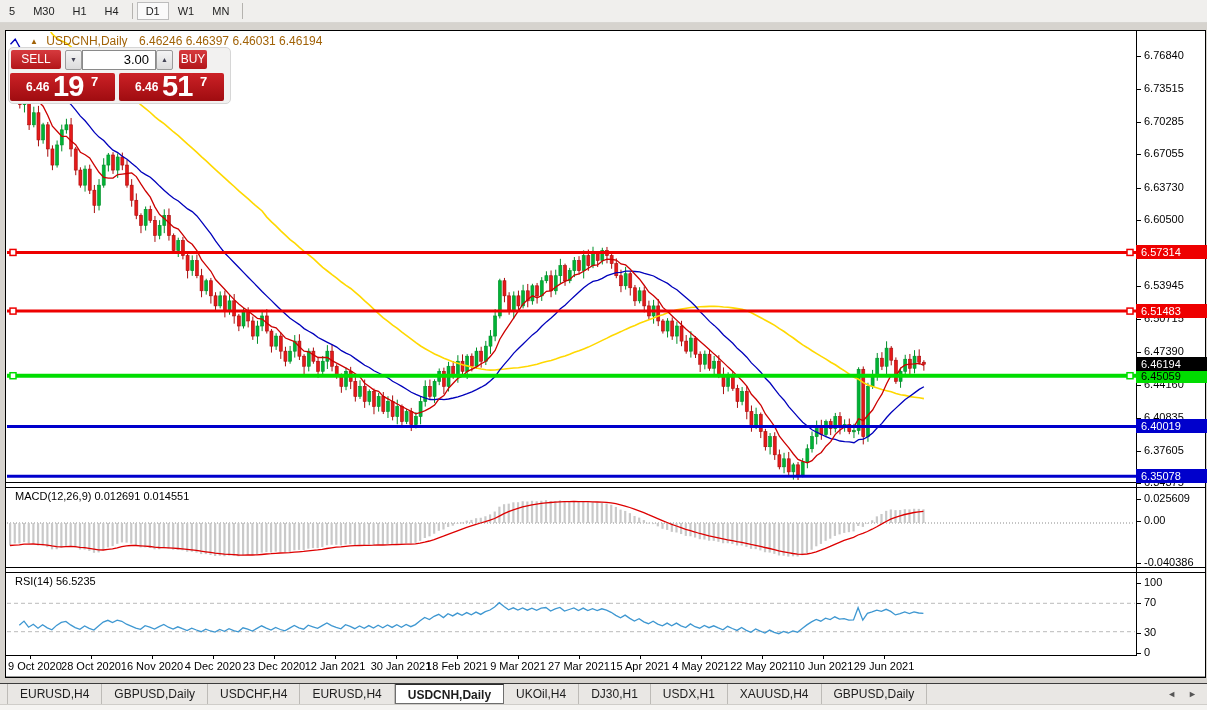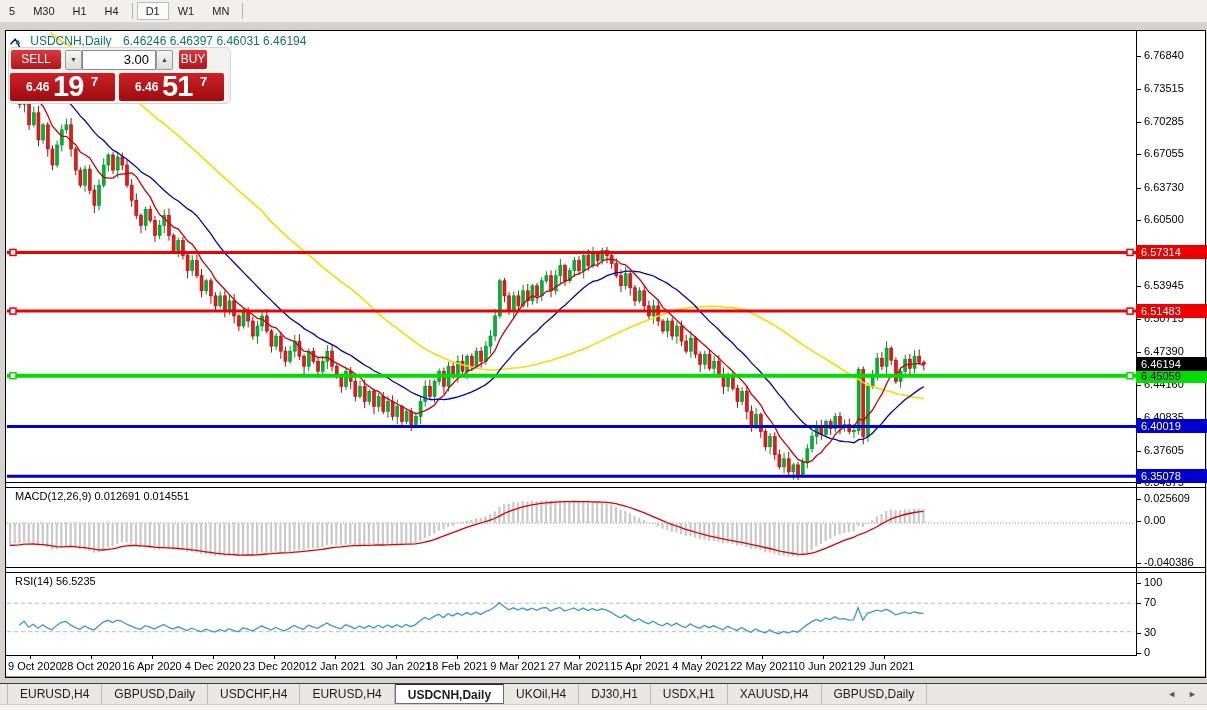--- a/index.html
+++ b/index.html
@@ -7,21 +7,21 @@
   
   .toolbar{position:absolute;left:0;top:0;width:1207px;height:22px;background:#f0efed;
     border-bottom:1px solid #d8d6d2;display:flex;align-items:center;}
   .tf-item{display:inline-block;padding:3px 9px;font-size:11px;color:#222;cursor:default;}
   .tf-item.active{background:#fafafa;border:1px solid #bdbdbd;padding:2px 8px;}
   .vsep{width:1px;height:16px;background:#b5b3af;margin:0 4px;}
   
   .chart-window{position:absolute;left:5px;top:30px;width:1199px;height:646px;
     background:#fff;border:1px solid #000;}
   .chart-window svg{position:absolute;overflow:hidden;}
-  .chart-header{position:absolute;left:8px;top:3px;font-size:12px;color:#0f766e;white-space:nowrap;z-index:30;}
+  .chart-header{position:absolute;left:24px;top:3px;font-size:12px;color:#a16207;white-space:nowrap;z-index:30;}
   .chart-header .tri{font-size:8px;margin-right:5px;position:relative;top:-1px;}
   .pane-label{position:absolute;left:9px;font-size:11px;color:#000;z-index:30;white-space:nowrap;}
   .sepline{position:absolute;left:0;width:1199px;height:1px;background:#000;z-index:20;}
   .axisline-v{position:absolute;left:1130px;top:0;width:1px;height:625px;background:#000;z-index:21;}
   .timeline-h{position:absolute;left:0;top:624px;width:1131px;height:1px;background:#000;z-index:21;}
   .bot-border{position:absolute;left:0;top:645px;width:1199px;height:1px;background:#9a9a9a;}
   .tick-label{position:absolute;left:1138px;font-size:11px;color:#000;z-index:22;white-space:nowrap;}
   .tick-dash{position:absolute;left:1130px;width:5px;height:1px;background:#000;z-index:22;}
   .px-label{position:absolute;left:1130px;width:68px;height:14px;font-size:11px;line-height:14px;
     padding-left:5px;z-index:25;white-space:nowrap;}
@@ -772,21 +772,21 @@
       <div class="tick-label" style="top:565px">70</div>
       <div class="tick-dash" style="top:602px"></div>
       <div class="tick-label" style="top:595px">30</div>
       <div class="tick-dash" style="top:622px"></div>
       <div class="tick-label" style="top:615px">0</div>
       <div class="date-tick" style="left:24px"></div>
       <div class="date-label" style="left:2px;text-align:left">9 Oct 2020</div>
       <div class="date-tick" style="left:85px"></div>
       <div class="date-label" style="left:50px">28 Oct 2020</div>
       <div class="date-tick" style="left:146px"></div>
-      <div class="date-label" style="left:111px">16 Apr 2020</div>
+      <div class="date-label" style="left:111px">16 Nov 2020</div>
       <div class="date-tick" style="left:207px"></div>
       <div class="date-label" style="left:172px">4 Dec 2020</div>
       <div class="date-tick" style="left:268px"></div>
       <div class="date-label" style="left:233px">23 Dec 2020</div>
       <div class="date-tick" style="left:329px"></div>
       <div class="date-label" style="left:294px">12 Jan 2021</div>
       <div class="date-tick" style="left:390px"></div>
       <div class="date-label" style="left:360px">30 Jan 2021</div>
       <div class="date-tick" style="left:451px"></div>
       <div class="date-label" style="left:416px">18 Feb 2021</div>

